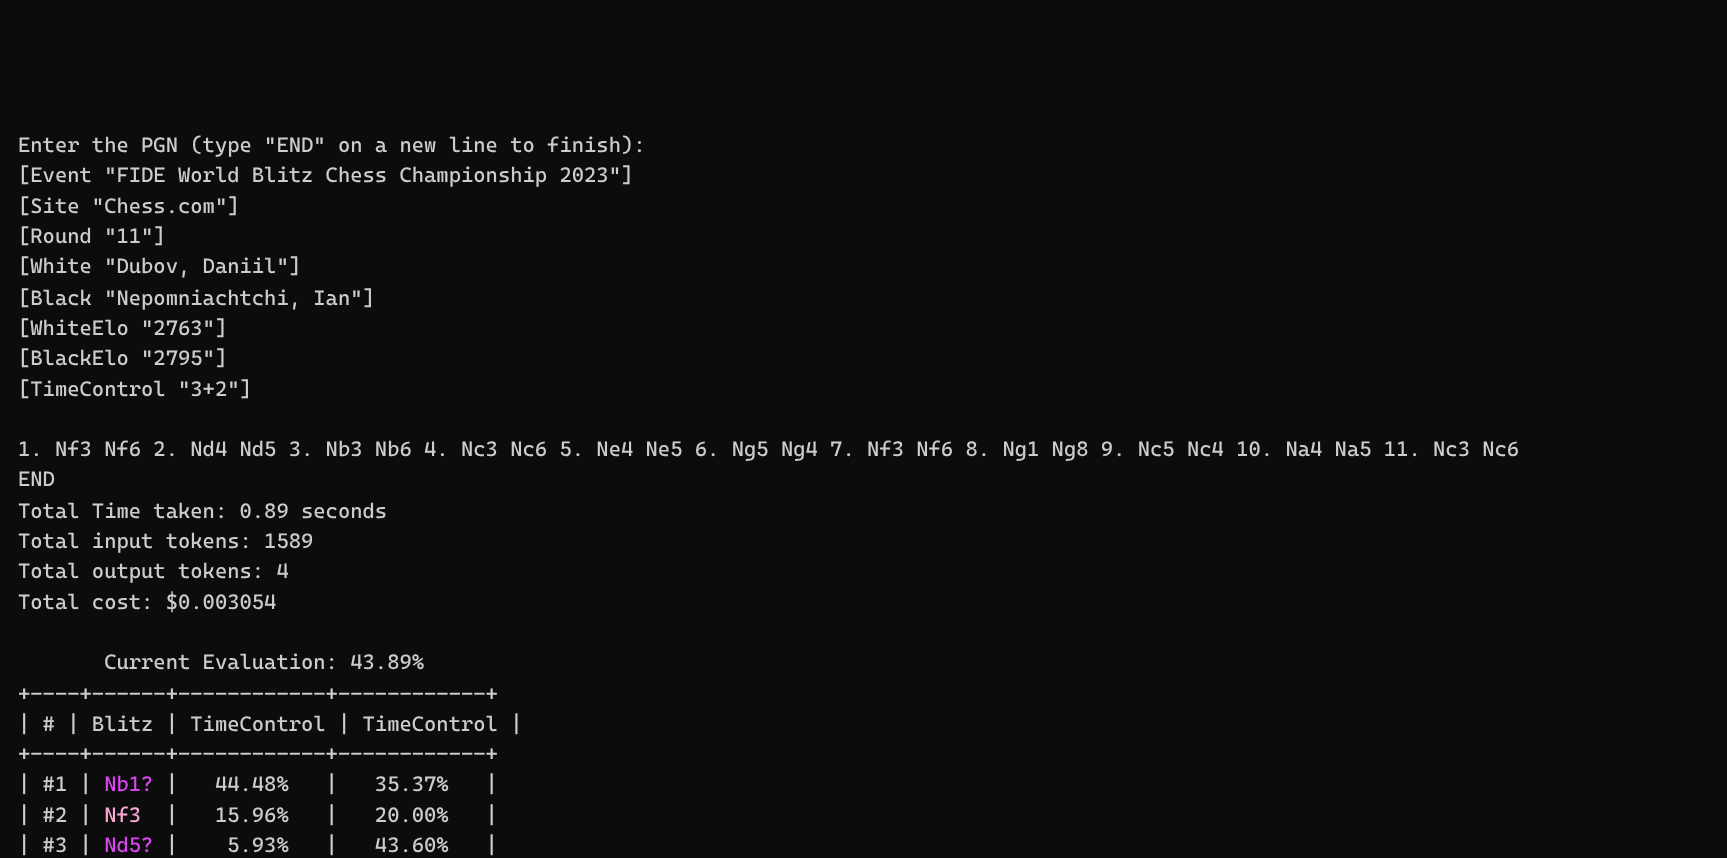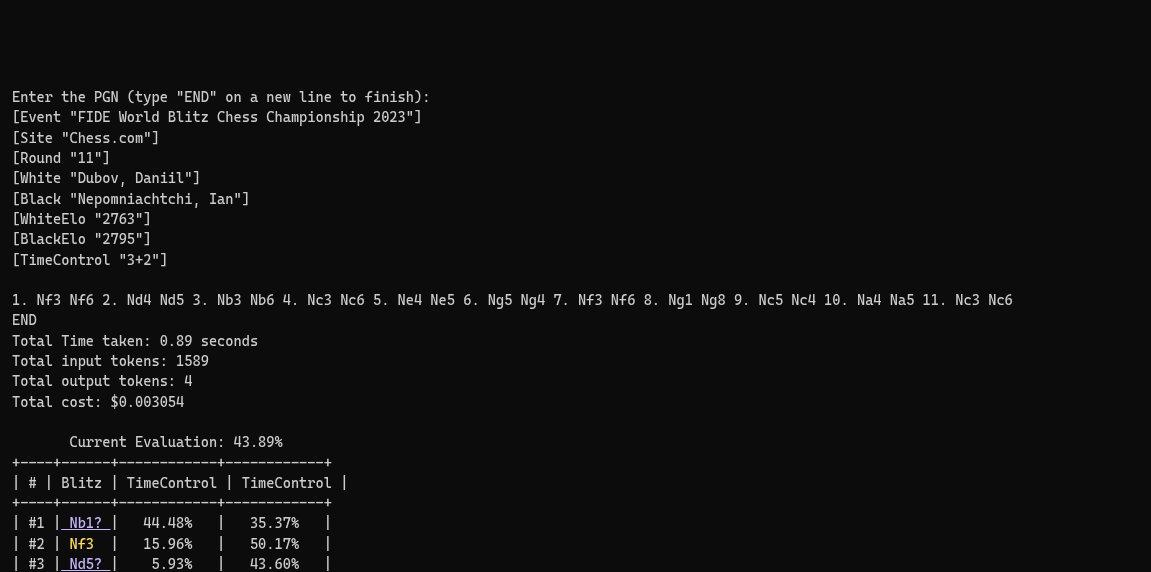--- a/index.html
+++ b/index.html
@@ -5,22 +5,22 @@
     body {
       background-color: #0c0c0c;
       color: #cccccc;
       font-family: 'Cascadia Mono', 'Consolas', monospace;
       font-size: 14px;
       line-height: 1.45;
       margin: 0;
       padding: 6px 12px;
       white-space: pre;
     }
-    .yellow { color: #c4b5fd; text-decoration: underline; }
-    .green  { color: #fde047; }
+    .yellow { color: #d946ef; }
+    .green  { color: #f9a8d4; }
     .inline  { display:inline; white-space:pre; }
     .iblock  { display:inline-block; white-space:pre; text-align:center; }
   </style>
 </head>
 <body>
 
 
 
 <div><span class="inline">Enter the PGN (type "END" on a new line to finish):</span>
 <span class="inline">[Event "FIDE World Blitz Chess Championship 2023"]</span>
@@ -37,19 +37,19 @@
 <span class="inline">Total Time taken: 0.89 seconds</span>
 <span class="inline">Total input tokens: 1589</span>
 <span class="inline">Total output tokens: 4</span>
 <span class="inline">Total cost: $0.003054</span>
 <span class="inline"></span>
 <span class="inline">       Current Evaluation: 43.89%</span>
 <span class="inline">+----+------+------------+------------+</span>
 <span class="inline"><span>|</span><span class="iblock"> # </span><span>|</span><span class="iblock"> Blitz </span><span>|</span><span class="iblock"> TimeControl </span><span>|</span><span class="iblock"> TimeControl </span><span>|</span></span>
 <span class="inline">+----+------+------------+------------+</span>
 <span class="inline"><span>|</span><span class="iblock"> #1 </span><span>|</span><span class="iblock yellow"> Nb1? </span><span>|</span><span class="iblock">   44.48%   </span><span>|</span><span class="iblock">   35.37%   </span><span>|</span></span>
-<span class="inline"><span>|</span><span class="iblock"> #2 </span><span>|</span><span class="iblock green"> Nf3  </span><span>|</span><span class="iblock">   15.96%   </span><span>|</span><span class="iblock">   50.17%   </span><span>|</span></span>
+<span class="inline"><span>|</span><span class="iblock"> #2 </span><span>|</span><span class="iblock green"> Nf3  </span><span>|</span><span class="iblock">   15.96%   </span><span>|</span><span class="iblock">   20.00%   </span><span>|</span></span>
 <span class="inline"><span>|</span><span class="iblock"> #3 </span><span>|</span><span class="iblock yellow"> Nd5? </span><span>|</span><span class="iblock">    5.93%   </span><span>|</span><span class="iblock">   43.60%   </span><span>|</span></span>
 
 </div>
 
 
 
 
 </body></html>

